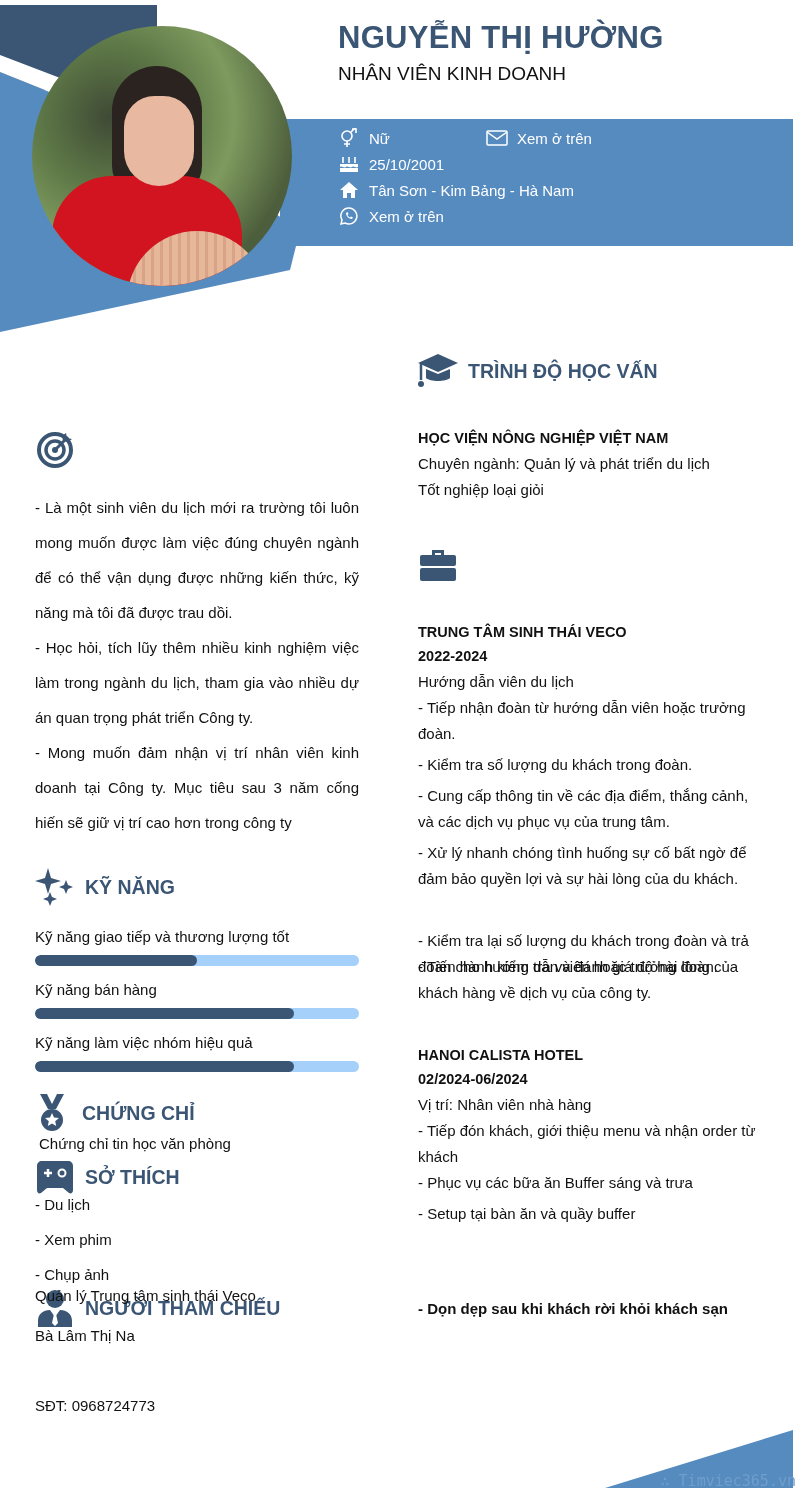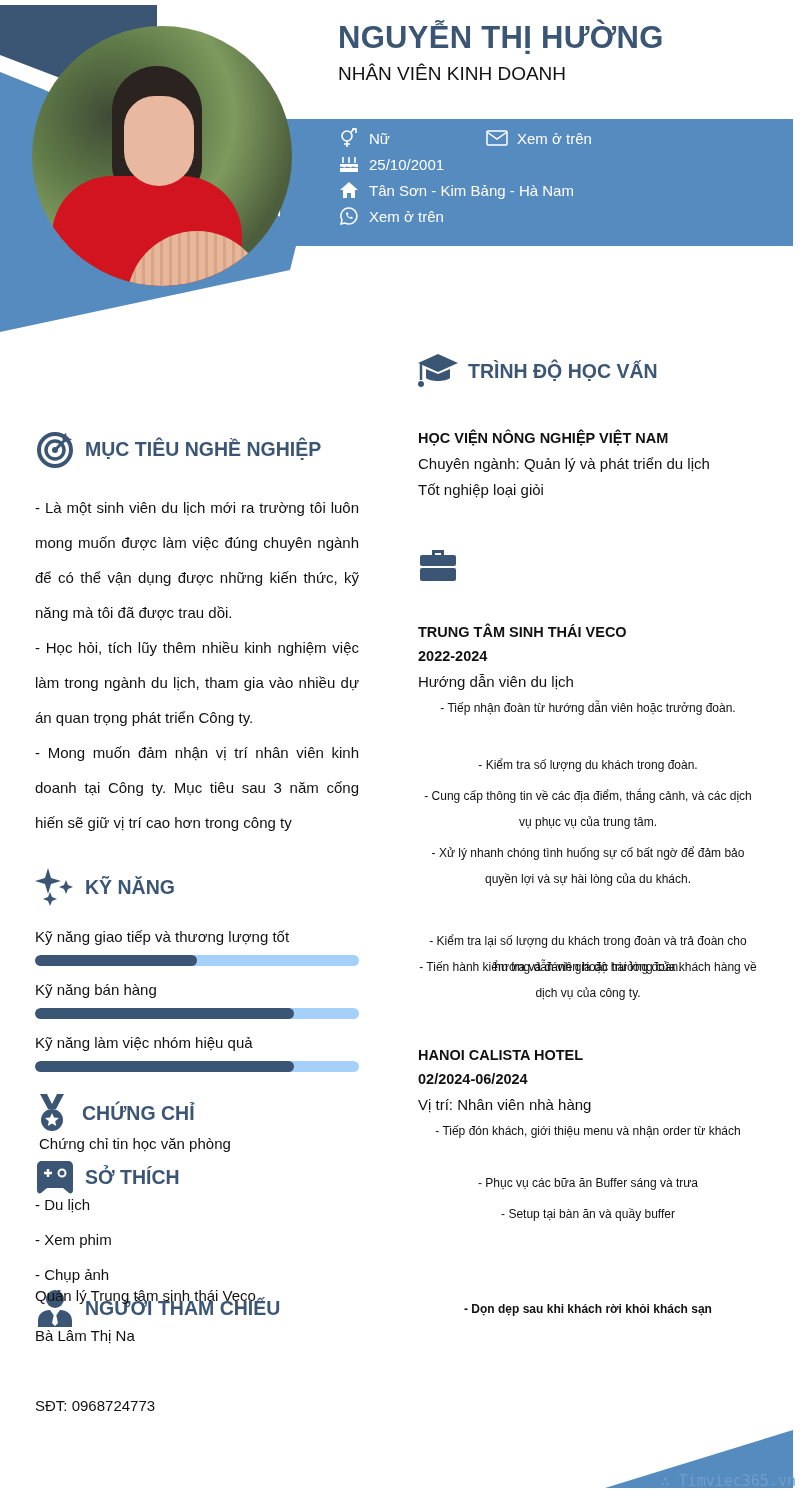--- a/index.html
+++ b/index.html
@@ -30,21 +30,21 @@
   .section-head .sh-title { font-size: 19.5px; font-weight: bold; color: #3b5674; }
 
   .para { position: absolute; left: 35px; width: 324px; font-size: 15px; line-height: 35px; text-align: justify; color: #111; }
   .text { position: absolute; font-size: 15px; color: #111; }
   .bold { font-weight: bold; font-size: 14.5px; }
 
   .skill-label { position: absolute; left: 35px; font-size: 15px; color: #111; }
   .bar { position: absolute; left: 35px; width: 324px; height: 11px; border-radius: 6px; background: #a4d0fa; overflow: hidden; }
   .bar .fill { height: 100%; border-radius: 6px; background: #3b5674; }
 
-  .exp-line { position: absolute; left: 418px; width: 340px; font-size: 12px; line-height: 26px; color: #111; text-align: center; }
+  .exp-line { position: absolute; left: 418px; width: 340px; font-size: 15px; line-height: 26px; color: #111; }
 
   #watermark { position: absolute; right: 4px; bottom: 5px; font-family: "DejaVu Sans Mono", monospace; font-size: 15px; color: #6f9dcc; }
 </style>
 </head>
 <body>
 
 <div class="bg-shape" id="dark-block"></div>
 <svg class="bg-shape" id="tri-svg" width="800" height="1495">
   <polygon points="0,72 157,135 300,230 290,270 0,332" fill="#568bc0"></polygon>
   <polygon points="0,55 157,115 157,135 0,72" fill="#ffffff"></polygon>
@@ -111,21 +111,20 @@
 <div class="section-head" style="left:35px; top:429px;">
   <span class="sh-icon">
     <svg width="38" height="38" viewBox="0 0 38 38">
         <circle cx="19" cy="20" r="16" fill="none" stroke="#3b5674" stroke-width="4"></circle>
         <circle cx="19" cy="20" r="9" fill="none" stroke="#3b5674" stroke-width="3.5"></circle>
         <circle cx="19" cy="20" r="3" fill="#3b5674"></circle>
         <path d="M19 20L32 7" stroke="#3b5674" stroke-width="3"></path>
         <path d="M30 3l1 5 5 1-4 3-5-1-1-5z" fill="#3b5674"></path>
       </svg>
   </span>
-  <span class="sh-title">MỤC TIÊU NGHỀ NGHIỆP</span>
 </div>
 <div class="para" style="top:490px;">- Là một sinh viên du lịch mới ra trường tôi luôn mong muốn được làm việc đúng chuyên ngành để có thể vận dụng được những kiến thức, kỹ năng mà tôi đã được trau dồi.</div>
 <div class="para" style="top:630px;">- Học hỏi, tích lũy thêm nhiều kinh nghiệm việc làm trong ngành du lịch, tham gia vào nhiều dự án quan trọng phát triển Công ty.</div>
 <div class="para" style="top:735px;">- Mong muốn đảm nhận vị trí nhân viên kinh doanh tại Công ty. Mục tiêu sau 3 năm cống hiến sẽ giữ vị trí cao hơn trong công ty</div>
 
 <div class="section-head" style="left:35px; top:867px;">
   <span class="sh-icon">
     <svg width="40" height="38" viewBox="0 0 40 38">
         <path d="M13 0l3 10 10 3-10 3-3 10-3-10-10-3 10-3z" fill="#3b5674"></path>
         <path d="M31 12l2 5 5 2-5 2-2 5-2-5-5-2 5-2z" fill="#3b5674"></path>

